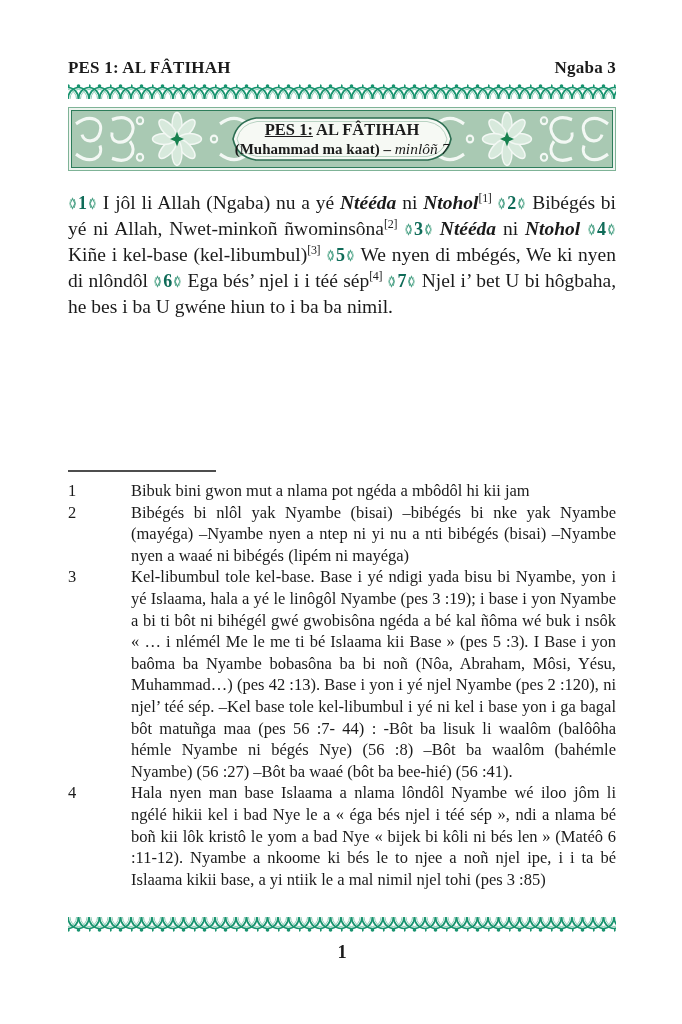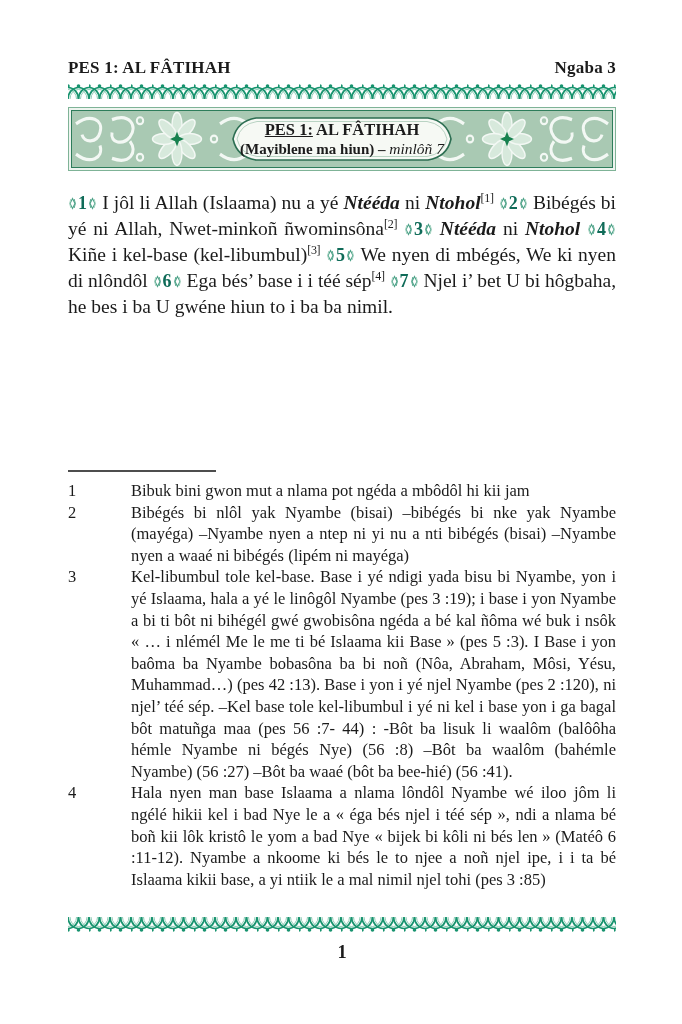--- a/index.html
+++ b/index.html
@@ -116,35 +116,35 @@
       </svg>
       <div class="banner-panel">
         <svg class="panel-shape" viewBox="0 0 224 54" preserveAspectRatio="none" aria-hidden="true">
           <path d="M3,27 Q7,9 26,6 L198,6 Q217,9 221,27 Q217,45 198,48 L26,48 Q7,45 3,27 Z" fill="#f6f9f4" stroke="#2c6e52" stroke-width="1.6"></path>
           <path d="M7,27 Q10.5,12 27,9.5 L197,9.5 Q213.5,12 217,27 Q213.5,42 197,44.5 L27,44.5 Q10.5,42 7,27 Z" fill="none" stroke="#b9d3c3" stroke-width="1"></path>
         </svg>
         <div class="banner-title">
           <span class="u">PES 1:</span><span> AL FÂTIHAH</span>
         </div>
         <div class="banner-subtitle">
-          <span>(Mayiblene ma hiun) – </span><span class="it">minlôñ 7</span>
+          <span>(Muhammad ma kaat) – </span><span class="it">minlôñ 7</span>
         </div>
       </div>
     </div>
   </div>
 
   <div class="verses" id="verse-paragraph"><span class="vmark"><svg class="orn" viewBox="0 0 9 16" aria-hidden="true">
           <path d="M4.5,2.6 L7.1,8 L4.5,13.4 L1.9,8 Z" fill="#ffffff" stroke="#4fa389" stroke-width="1.2"></path>
           <path d="M6.3,3.2 Q8.8,8 6.3,12.8" fill="none" stroke="#4fa389" stroke-width="1"></path>
           <path d="M2.7,3.2 Q0.2,8 2.7,12.8" fill="none" stroke="#9fd0bd" stroke-width="1"></path>
         </svg><span class="vnum">1</span><svg class="orn orn-r" viewBox="0 0 9 16" aria-hidden="true">
           <path d="M4.5,2.6 L7.1,8 L4.5,13.4 L1.9,8 Z" fill="#ffffff" stroke="#4fa389" stroke-width="1.2"></path>
           <path d="M6.3,3.2 Q8.8,8 6.3,12.8" fill="none" stroke="#4fa389" stroke-width="1"></path>
           <path d="M2.7,3.2 Q0.2,8 2.7,12.8" fill="none" stroke="#9fd0bd" stroke-width="1"></path>
-        </svg></span> <span>I jôl li </span><span class="b">Allah</span><span> (Islaama) nu a yé </span><span class="bi">Ntééda</span><span> ni </span><span class="bi">Ntohol</span><sup class="ref">[1]</sup> <span class="vmark"><svg class="orn" viewBox="0 0 9 16" aria-hidden="true">
+        </svg></span> <span>I jôl li </span><span class="b">Allah</span><span> (Ngaba) nu a yé </span><span class="bi">Ntééda</span><span> ni </span><span class="bi">Ntohol</span><sup class="ref">[1]</sup> <span class="vmark"><svg class="orn" viewBox="0 0 9 16" aria-hidden="true">
           <path d="M4.5,2.6 L7.1,8 L4.5,13.4 L1.9,8 Z" fill="#ffffff" stroke="#4fa389" stroke-width="1.2"></path>
           <path d="M6.3,3.2 Q8.8,8 6.3,12.8" fill="none" stroke="#4fa389" stroke-width="1"></path>
           <path d="M2.7,3.2 Q0.2,8 2.7,12.8" fill="none" stroke="#9fd0bd" stroke-width="1"></path>
         </svg><span class="vnum">2</span><svg class="orn orn-r" viewBox="0 0 9 16" aria-hidden="true">
           <path d="M4.5,2.6 L7.1,8 L4.5,13.4 L1.9,8 Z" fill="#ffffff" stroke="#4fa389" stroke-width="1.2"></path>
           <path d="M6.3,3.2 Q8.8,8 6.3,12.8" fill="none" stroke="#4fa389" stroke-width="1"></path>
           <path d="M2.7,3.2 Q0.2,8 2.7,12.8" fill="none" stroke="#9fd0bd" stroke-width="1"></path>
         </svg></span> <span>Bibégés bi yé ni </span><span class="b">Allah</span><span>, Nwet-minkoñ ñwominsôna</span><sup class="ref">[2]</sup> <span class="vmark"><svg class="orn" viewBox="0 0 9 16" aria-hidden="true">
           <path d="M4.5,2.6 L7.1,8 L4.5,13.4 L1.9,8 Z" fill="#ffffff" stroke="#4fa389" stroke-width="1.2"></path>
           <path d="M6.3,3.2 Q8.8,8 6.3,12.8" fill="none" stroke="#4fa389" stroke-width="1"></path>
@@ -170,21 +170,21 @@
           <path d="M6.3,3.2 Q8.8,8 6.3,12.8" fill="none" stroke="#4fa389" stroke-width="1"></path>
           <path d="M2.7,3.2 Q0.2,8 2.7,12.8" fill="none" stroke="#9fd0bd" stroke-width="1"></path>
         </svg></span> <span>We nyen di mbégés, We ki nyen di nlôndôl</span> <span class="vmark"><svg class="orn" viewBox="0 0 9 16" aria-hidden="true">
           <path d="M4.5,2.6 L7.1,8 L4.5,13.4 L1.9,8 Z" fill="#ffffff" stroke="#4fa389" stroke-width="1.2"></path>
           <path d="M6.3,3.2 Q8.8,8 6.3,12.8" fill="none" stroke="#4fa389" stroke-width="1"></path>
           <path d="M2.7,3.2 Q0.2,8 2.7,12.8" fill="none" stroke="#9fd0bd" stroke-width="1"></path>
         </svg><span class="vnum">6</span><svg class="orn orn-r" viewBox="0 0 9 16" aria-hidden="true">
           <path d="M4.5,2.6 L7.1,8 L4.5,13.4 L1.9,8 Z" fill="#ffffff" stroke="#4fa389" stroke-width="1.2"></path>
           <path d="M6.3,3.2 Q8.8,8 6.3,12.8" fill="none" stroke="#4fa389" stroke-width="1"></path>
           <path d="M2.7,3.2 Q0.2,8 2.7,12.8" fill="none" stroke="#9fd0bd" stroke-width="1"></path>
-        </svg></span> <span>Ega bés’ base i i téé sép</span><sup class="ref">[4]</sup> <span class="vmark"><svg class="orn" viewBox="0 0 9 16" aria-hidden="true">
+        </svg></span> <span>Ega bés’ njel i i téé sép</span><sup class="ref">[4]</sup> <span class="vmark"><svg class="orn" viewBox="0 0 9 16" aria-hidden="true">
           <path d="M4.5,2.6 L7.1,8 L4.5,13.4 L1.9,8 Z" fill="#ffffff" stroke="#4fa389" stroke-width="1.2"></path>
           <path d="M6.3,3.2 Q8.8,8 6.3,12.8" fill="none" stroke="#4fa389" stroke-width="1"></path>
           <path d="M2.7,3.2 Q0.2,8 2.7,12.8" fill="none" stroke="#9fd0bd" stroke-width="1"></path>
         </svg><span class="vnum">7</span><svg class="orn orn-r" viewBox="0 0 9 16" aria-hidden="true">
           <path d="M4.5,2.6 L7.1,8 L4.5,13.4 L1.9,8 Z" fill="#ffffff" stroke="#4fa389" stroke-width="1.2"></path>
           <path d="M6.3,3.2 Q8.8,8 6.3,12.8" fill="none" stroke="#4fa389" stroke-width="1"></path>
           <path d="M2.7,3.2 Q0.2,8 2.7,12.8" fill="none" stroke="#9fd0bd" stroke-width="1"></path>
         </svg></span> <span>Njel i’ bet U bi hôgbaha, he bes i ba U gwéne hiun to i ba ba nimil.</span></div>
 
   <div class="footnotes">

